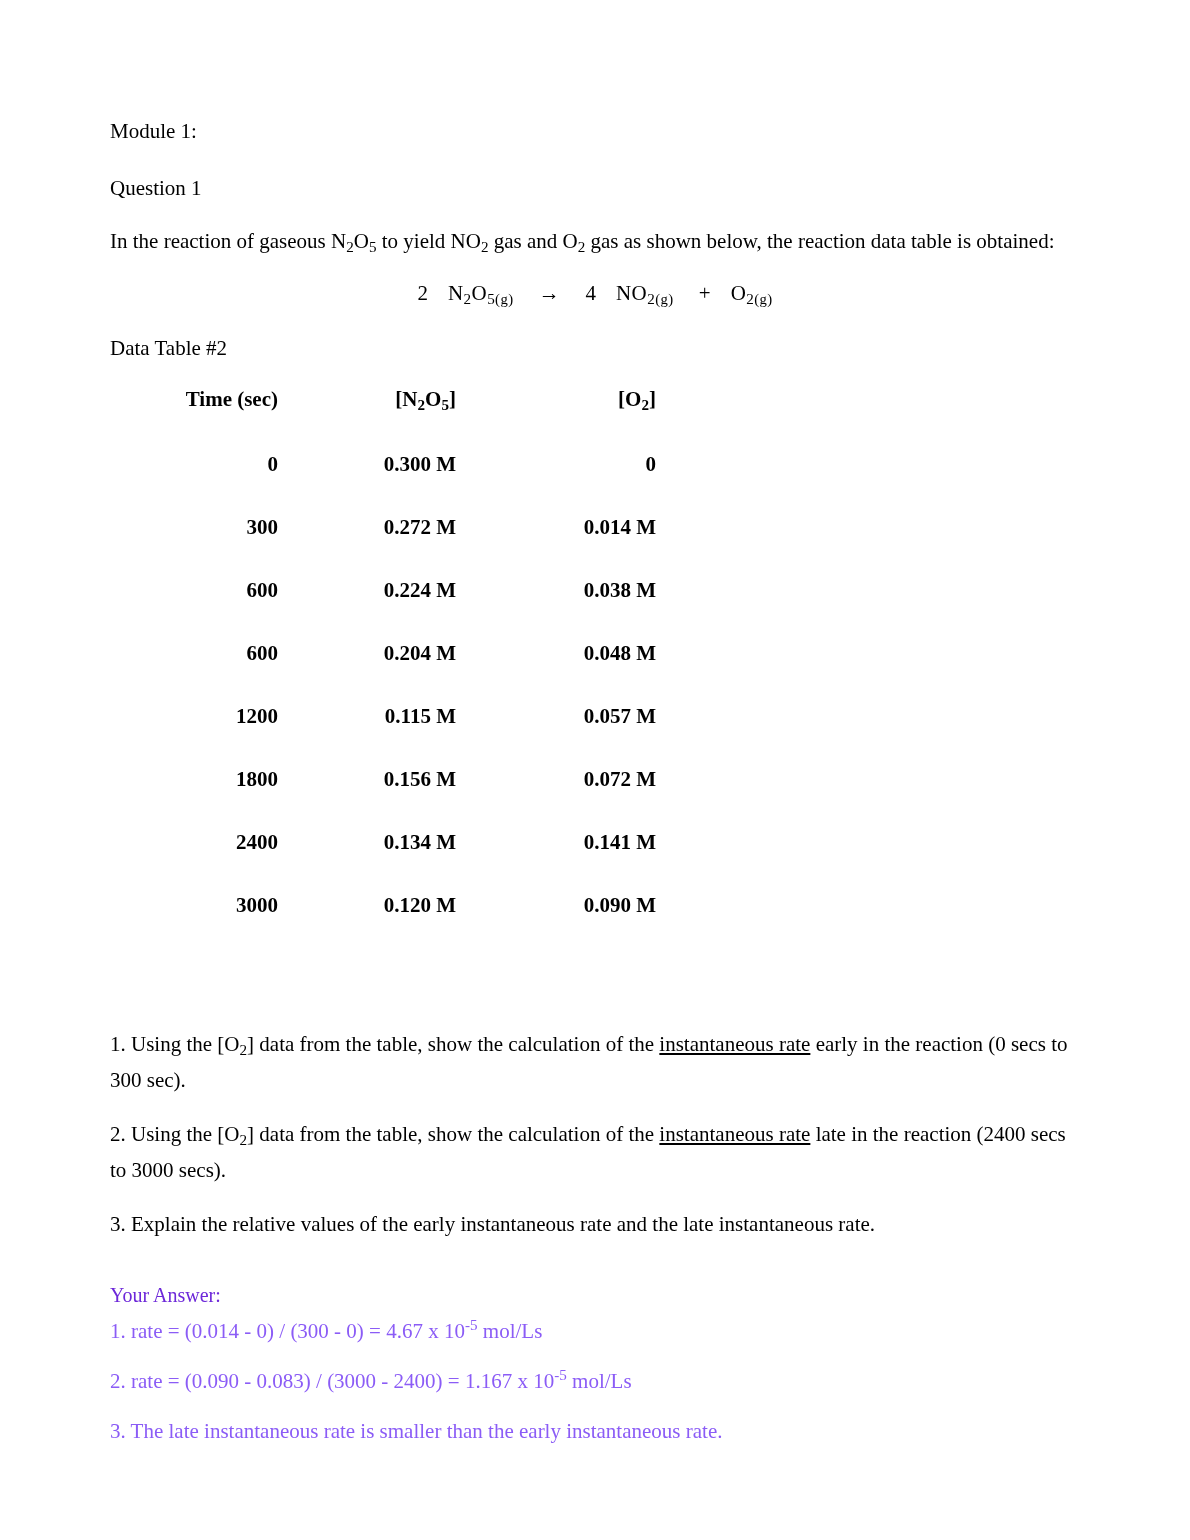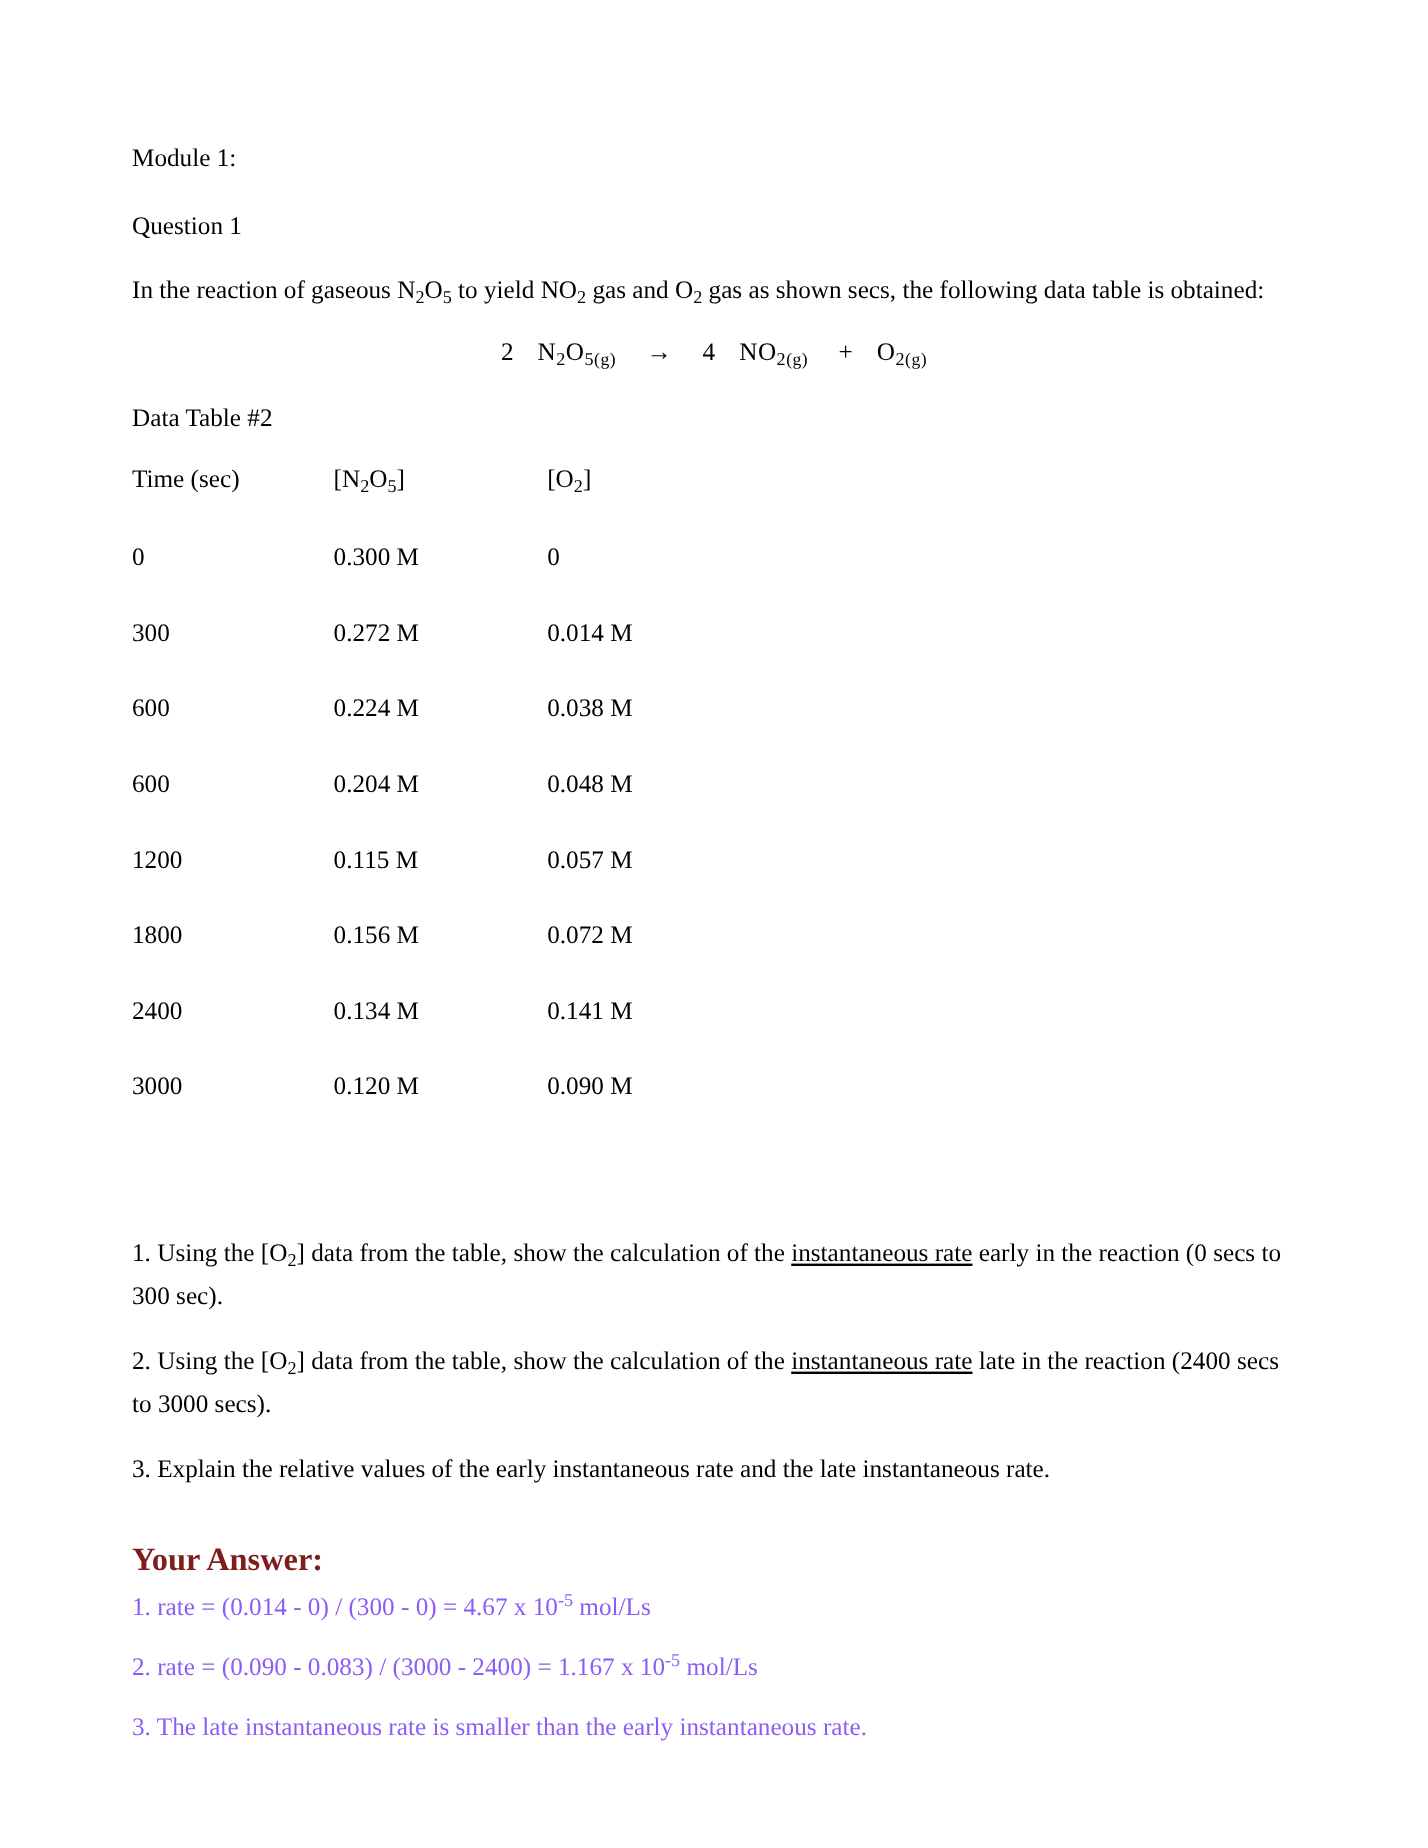--- a/index.html
+++ b/index.html
@@ -68,22 +68,22 @@
   .data-table-label {
     font-size: 21px;
     margin: 0 0 26px 0;
   }
   table.data {
     border-collapse: collapse;
     margin: 0 0 0 0;
     font-size: 21px;
   }
   table.data td, table.data th {
-    text-align: left;
-    font-weight: normal;
+    text-align: right;
+    font-weight: bold;
     padding: 0 0 38px 0;
     vertical-align: top;
   }
   table.data th {
     padding-bottom: 40px;
   }
   table.data .c0 { width: 168px; }
   table.data .c1 { width: 178px; }
   table.data .c2 { width: 200px; }
   .gap {
@@ -101,40 +101,39 @@
   .answer-block {
     margin-top: 42px;
   }
   .answer-line {
     color: #8b5cf6;
     font-size: 21px;
     line-height: 1.72;
     margin: 0 0 14px 0;
   }
   .answer-label {
-    color: #7f1d1d;
-    font-size: 27px;
+    color: #6d28d9;
+    font-size: 20px;
     margin: 0 0 6px 0;
-    font-weight: bold;
   }
   .tight {
     margin-bottom: 6px;
   }
 </style>
 </head>
 <body>
 
 <div class="page">
 
   <p class="module-line">Module 1:</p>
 
   <p class="question-heading">Question 1</p>
 
   <p class="para">
-    <span>In the reaction of gaseous N</span><sub>2</sub><span>O</span><sub>5</sub><span> to yield NO</span><sub>2</sub><span> gas and O</span><sub>2</sub><span> gas as shown secs, the following data table is obtained:</span>
+    <span>In the reaction of gaseous N</span><sub>2</sub><span>O</span><sub>5</sub><span> to yield NO</span><sub>2</sub><span> gas and O</span><sub>2</sub><span> gas as shown below, the reaction data table is obtained:</span>
   </p>
 
   <div class="equation">
     <span>2</span>
     <span class="sp"></span>N<sub>2</sub>O<sub>5</sub><span class="phase">(g)</span>
     <span class="sp"></span>
     <span>→</span>
     <span class="sp"></span>
     <span>4</span>
     <span class="sp"></span>NO<sub>2</sub><span class="phase">(g)</span>

